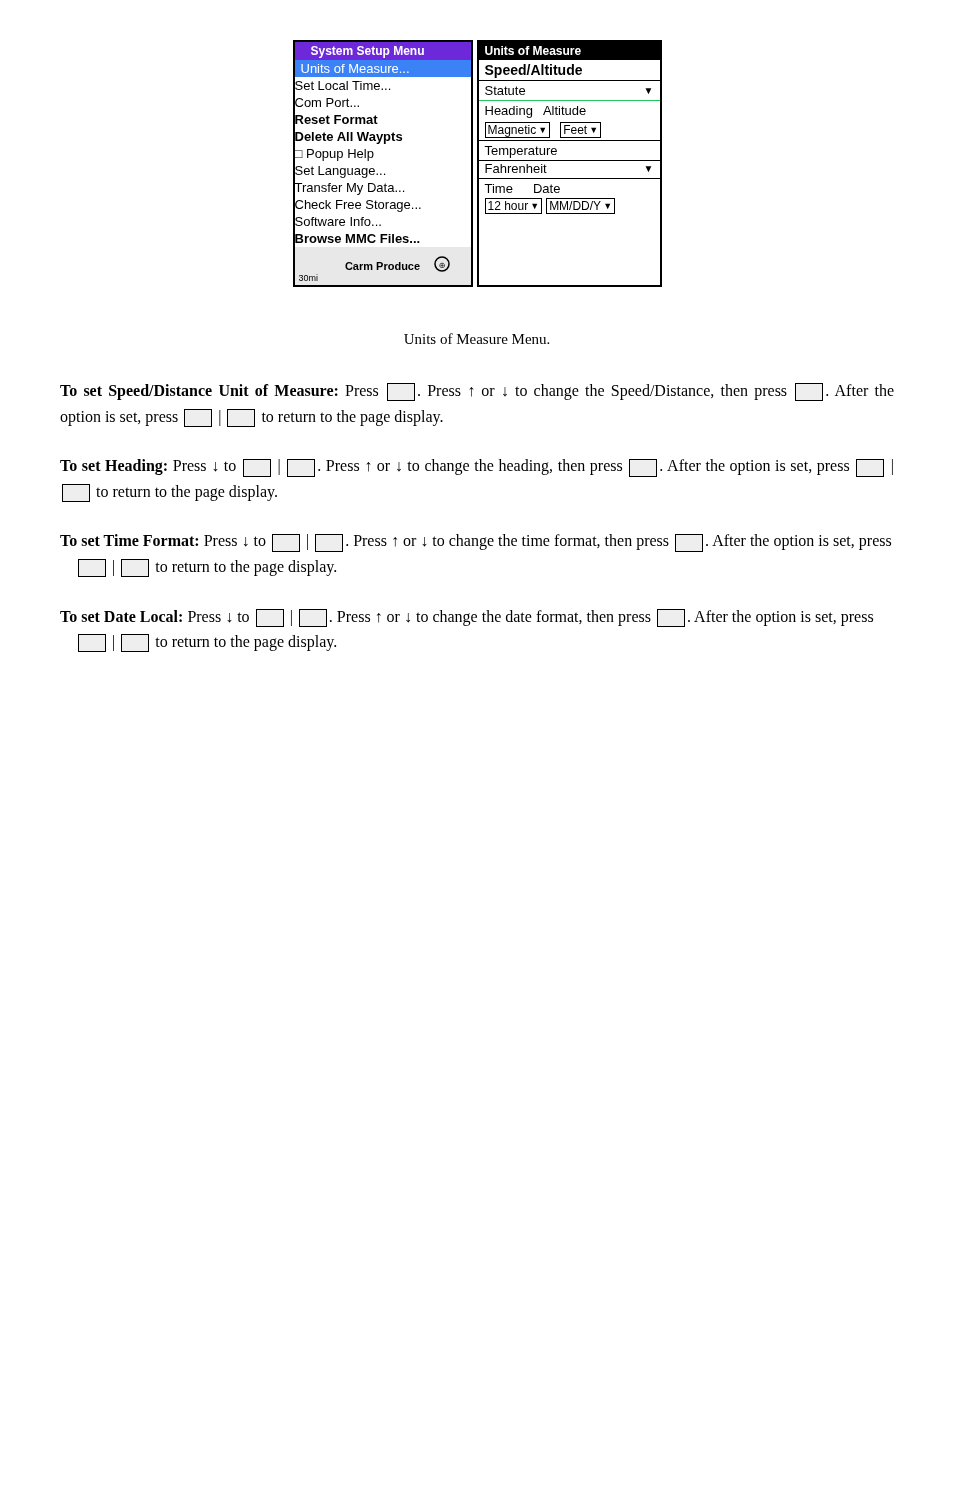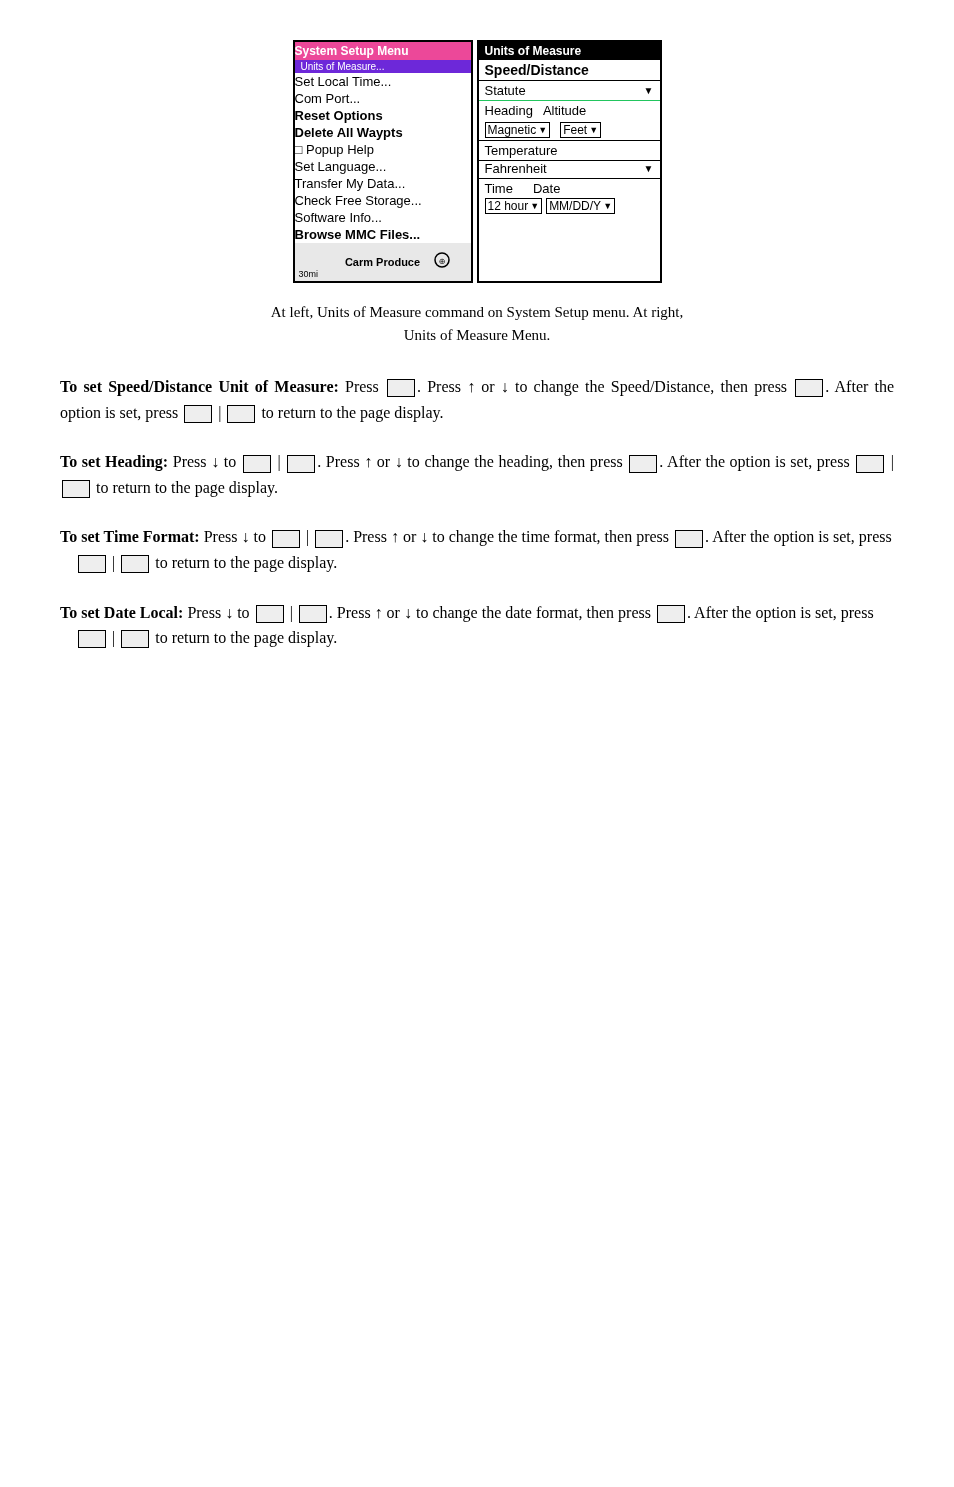--- a/index.html
+++ b/index.html
@@ -22,31 +22,31 @@
 
     
     .menu-panel {
       border: 2px solid #000;
       width: 180px;
       font-size: 13px;
       font-family: Arial, sans-serif;
       background: #fff;
     }
     .menu-panel .menu-header {
-      background: #ec4899;
-      color: #fff;
-      padding: 2px 0;
-      font-weight: bold;
-      font-size: 12px;
-    }
-    .menu-panel .menu-highlight {
       background: #6d28d9;
       color: #fff;
+      padding: 2px 16px;
+      font-weight: bold;
+      font-size: 12px;
+    }
+    .menu-panel .menu-highlight {
+      background: #3b82f6;
+      color: #fff;
       padding: 1px 6px;
-      font-size: 10px;
+      font-size: 13px;
     }
     .menu-panel .menu-item {
       padding: 1px 0;
       font-size: 13px;
     }
     .menu-panel .menu-item.bold {
       font-weight: bold;
     }
     .menu-panel .map-area {
       background: #e8e8e8;
@@ -195,42 +195,42 @@
 </head>
 <body>
 
 <div class="screenshot-area">
 
   <div class="menu-panel">
     <div class="menu-header">System Setup Menu</div>
     <div class="menu-highlight">Units of Measure...</div>
     <div class="menu-item">Set Local Time...</div>
     <div class="menu-item">Com Port...</div>
-    <div class="menu-item bold">Reset Options</div>
+    <div class="menu-item bold">Reset Format</div>
     <div class="menu-item bold">Delete All Waypts</div>
     <div class="menu-item">□ Popup Help</div>
     <div class="menu-item">Set Language...</div>
     <div class="menu-item">Transfer My Data...</div>
     <div class="menu-item">Check Free Storage...</div>
     <div class="menu-item">Software Info...</div>
     <div class="menu-item bold">Browse MMC Files...</div>
     <div class="map-area">
       <span class="map-30mi">30mi</span>
       <span class="map-label">Carm Produce</span>
       <svg style="position:absolute;right:20px;top:8px;" width="18" height="18" viewBox="0 0 18 18">
         <circle cx="9" cy="9" r="7" fill="none" stroke="#000" stroke-width="1.5"></circle>
         <text x="9" y="13" text-anchor="middle" font-size="8" fill="#000">⊕</text>
       </svg>
     </div>
   </div>
 
   <div class="units-panel">
     <div class="units-header">Units of Measure</div>
 
-    <div class="units-row speed">Speed/Distance</div>
+    <div class="units-row speed">Speed/Altitude</div>
 
     <div class="units-row with-dropdown statute">
       <span>Statute</span>
       <span class="dropdown-arrow">▼</span>
     </div>
 
     <div class="row-pair">
       <span>Heading</span>
       <span>Altitude</span>
     </div>
@@ -266,21 +266,21 @@
       </span>
       <span class="inline-dropdown">
         <span>MM/DD/Y</span>
         <span class="arrow">▼</span>
       </span>
     </div>
   </div>
 </div>
 
 <div class="caption">
-  <span>At left, Units of Measure command on System Setup menu. At right,</span><br>
+  <br>
   <span>Units of Measure Menu.</span>
 </div>
 
 <div class="body-section">
   <p>
     <span class="bold-label">To set Speed/Distance Unit of Measure:</span>
     Press <span class="btn-placeholder"></span>. Press ↑ or ↓ to
     change the Speed/Distance, then press <span class="btn-placeholder"></span>. After the option is set,
     press <span class="btn-placeholder"></span> <span class="pipe">|</span> <span class="btn-placeholder"></span>
     to return to the page display.

